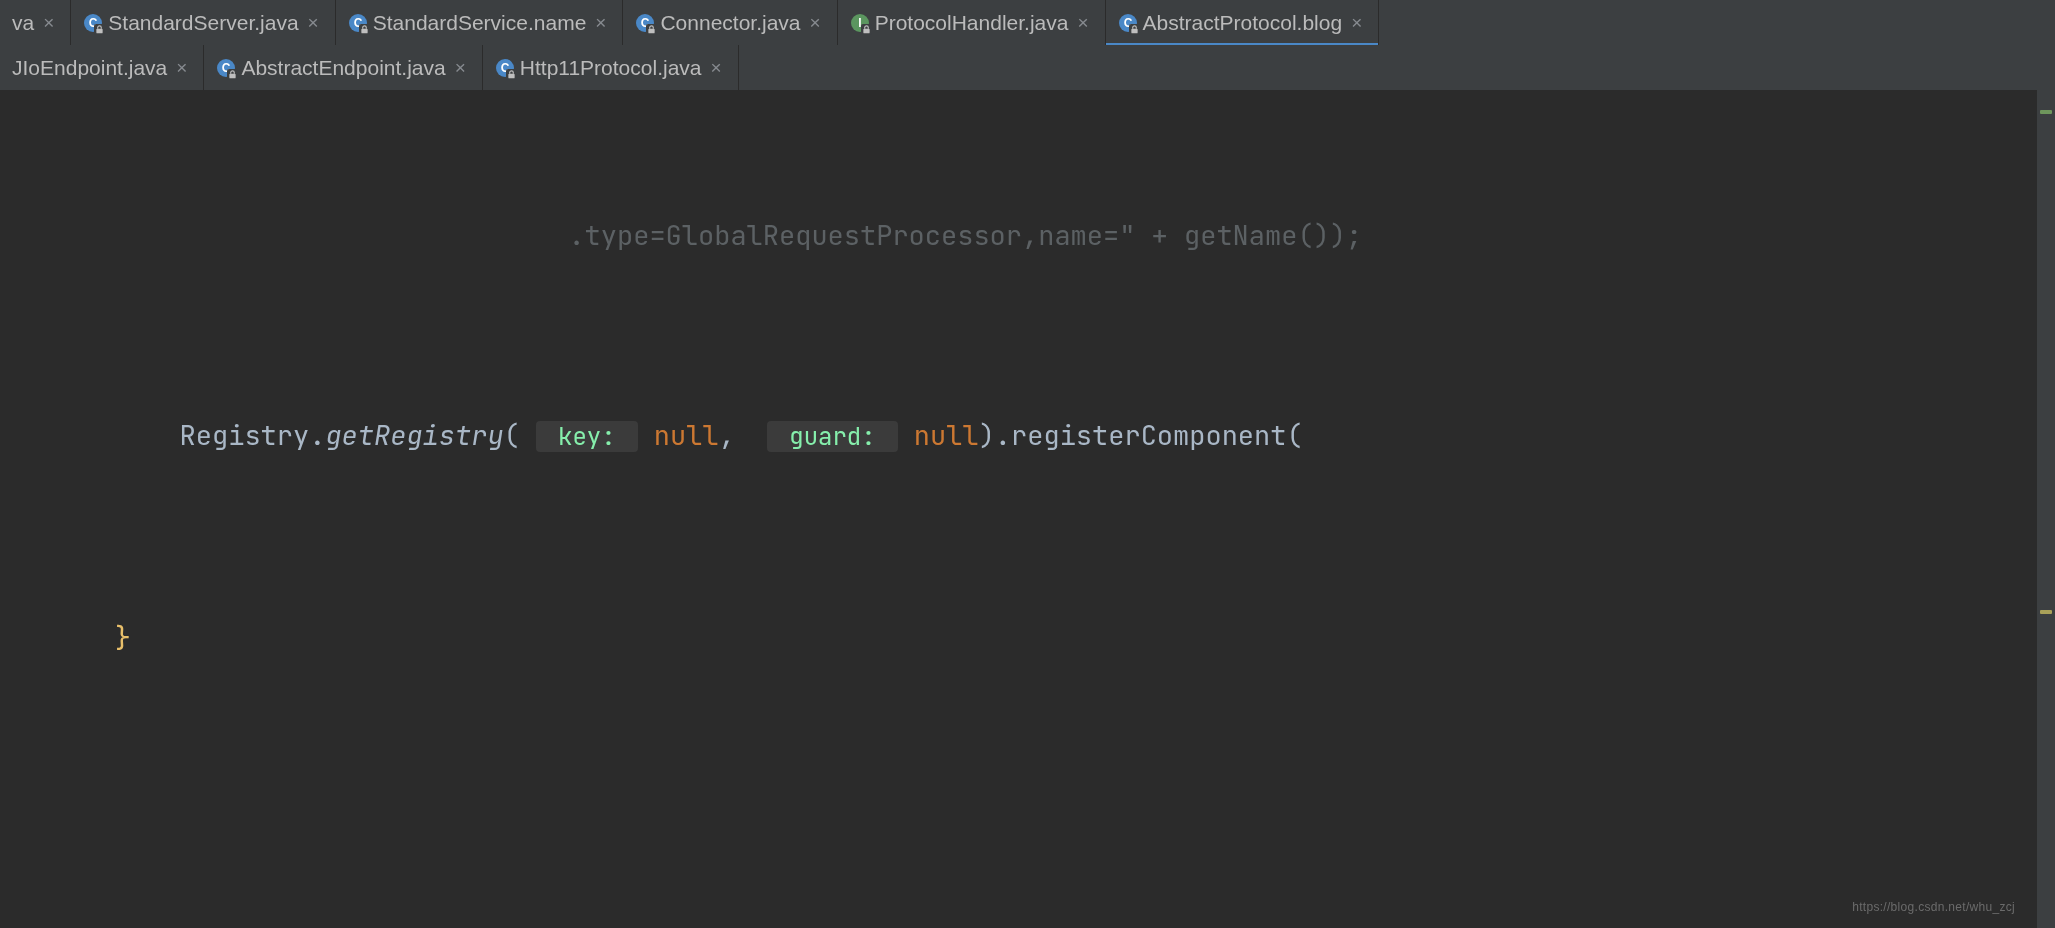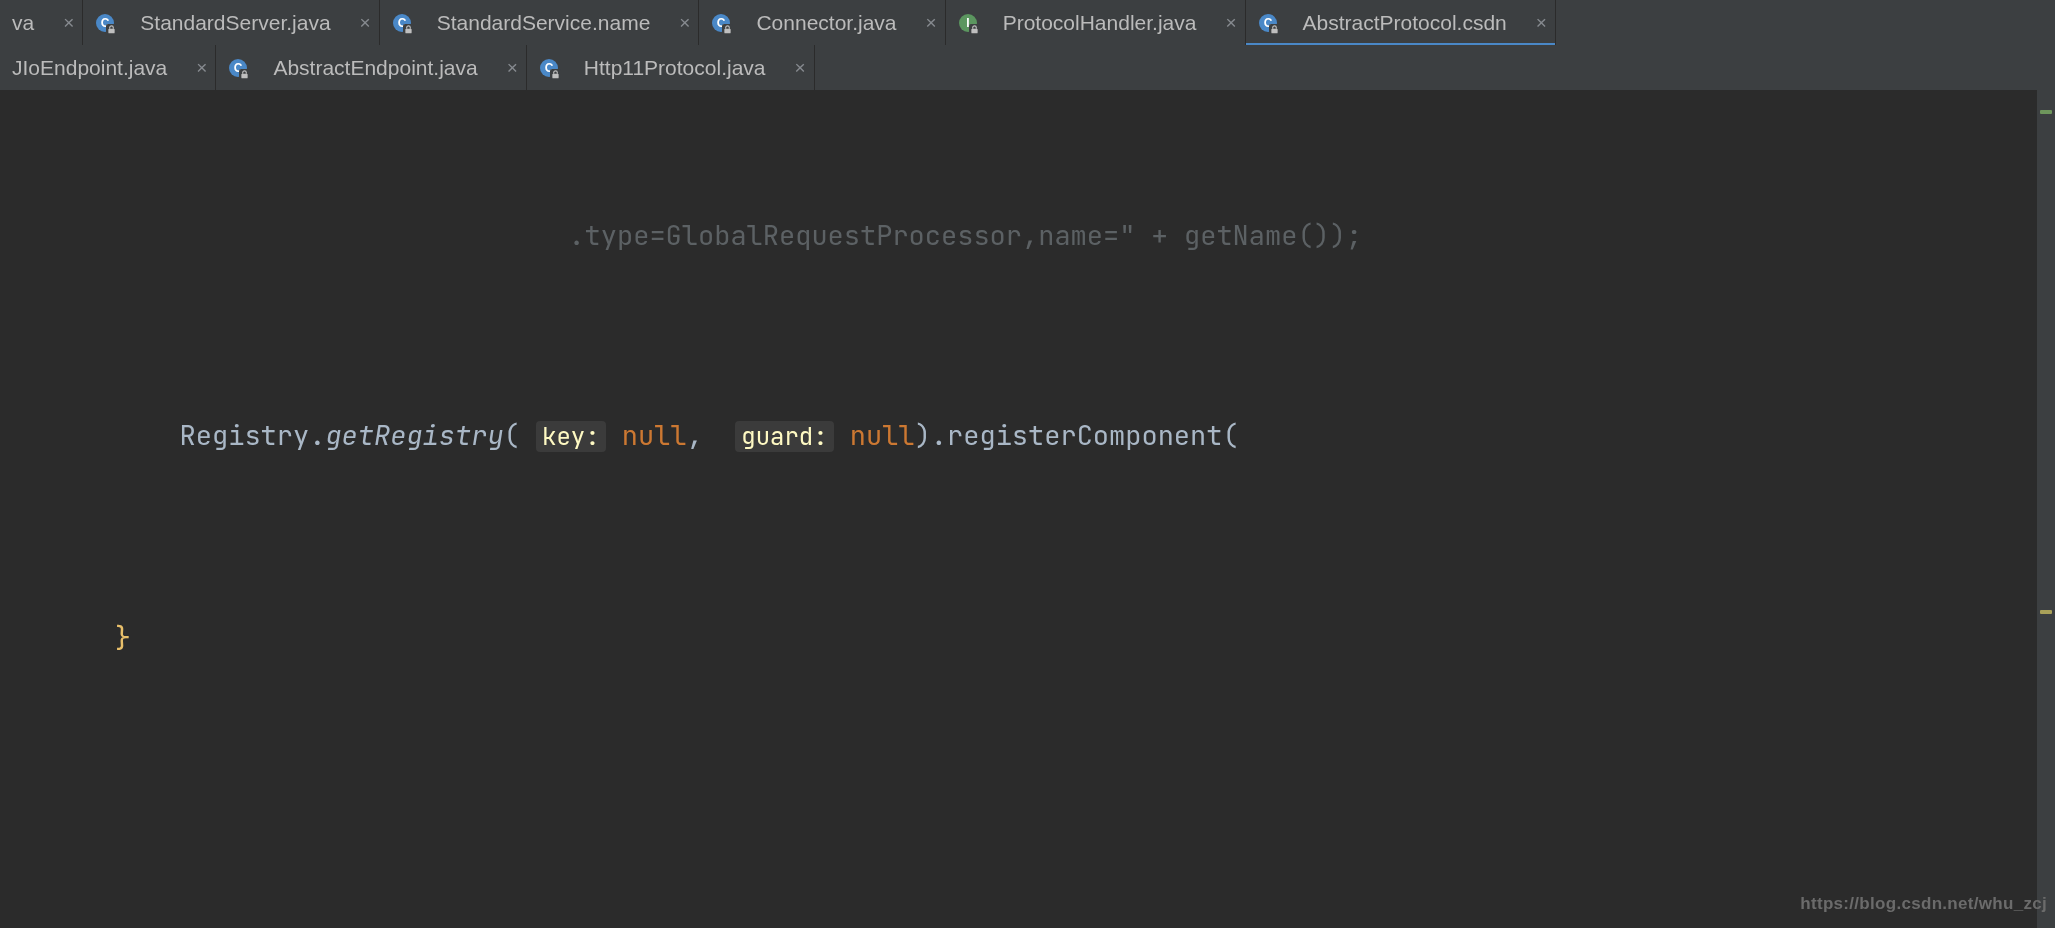--- a/index.html
+++ b/index.html
@@ -39,22 +39,22 @@
   .tabrow {
     display: flex;
     align-items: stretch;
     height: 45px;
     background: var(--bg-tabbar);
     position: relative;
   }
   .tab {
     display: flex;
     align-items: center;
-    gap: 25px;
-    padding: 0 8px 0 12px;
+    gap: 5px;
+    padding: 0 16px 0 12px;
     border-right: 1px solid var(--tab-sep);
     font-size: 21px;
     white-space: nowrap;
     cursor: pointer;
     position: relative;
   }
   .tab.active::after {
     content: "";
     position: absolute;
     left: 0; right: 0; bottom: -1px;
@@ -107,35 +107,34 @@
     padding-right: 10px;
     color: #606366;
     position: relative;
   }
   .editor .code { flex: 1 1 auto; }
   
   .kw { color: var(--code-keyword); }
   .ital { font-style: italic; }
   .hint {
     background: #3b3b3b;
-    color: #fef9c3;
+    color: #86efac;
     border-radius: 4px;
-    padding: 0 6px;
+    padding: 0 22px;
     font-size: 24px;
     font-style: normal;
   }
   .brY { color: #e8bf6a; }
   .watermark {
     position: absolute;
-    right: 8px; bottom: 14px;
-    font-size: 17px;
+    right: 40px; bottom: 14px;
+    font-size: 12px;
     color: #6b6b6b;
     font-family: Arial, sans-serif;
     letter-spacing: .3px;
-    font-weight: bold;
   }
 </style>
 </head>
 <body>
 
 <div class="tabbars">
   <div class="tabrow" id="tabrow1">
       <div class="tab">
         <span class="label">va</span>
         <span class="close">×</span>
@@ -210,21 +209,21 @@
             <circle cx="10" cy="10" r="9" fill="#4a88c7"></circle>
             <text x="10" y="14" font-size="12" font-family="Arial" fill="#fff" text-anchor="middle" font-weight="bold">C</text>
           </svg>
 <span class="lockbadge">
   <svg viewBox="0 0 10 10">
               <rect x="1.5" y="4.2" width="7" height="5" rx="1" fill="#bfbfbf"></rect>
               <path d="M3 4.2 V3 a2 2 0 0 1 4 0 v1.2" fill="none" stroke="#bfbfbf" stroke-width="1.3"></path>
             </svg>
 </span>
         </span>
-        <span class="label">AbstractProtocol.csdn</span>
+        <span class="label">AbstractProtocol.blog</span>
         <span class="close">×</span>
       </div>
     </div>
   <div class="tabrow" id="tabrow2">
       <div class="tab">
         <span class="label">JIoEndpoint.java</span>
         <span class="close">×</span>
       </div>
       <div class="tab">
         <span class="fileicon">

